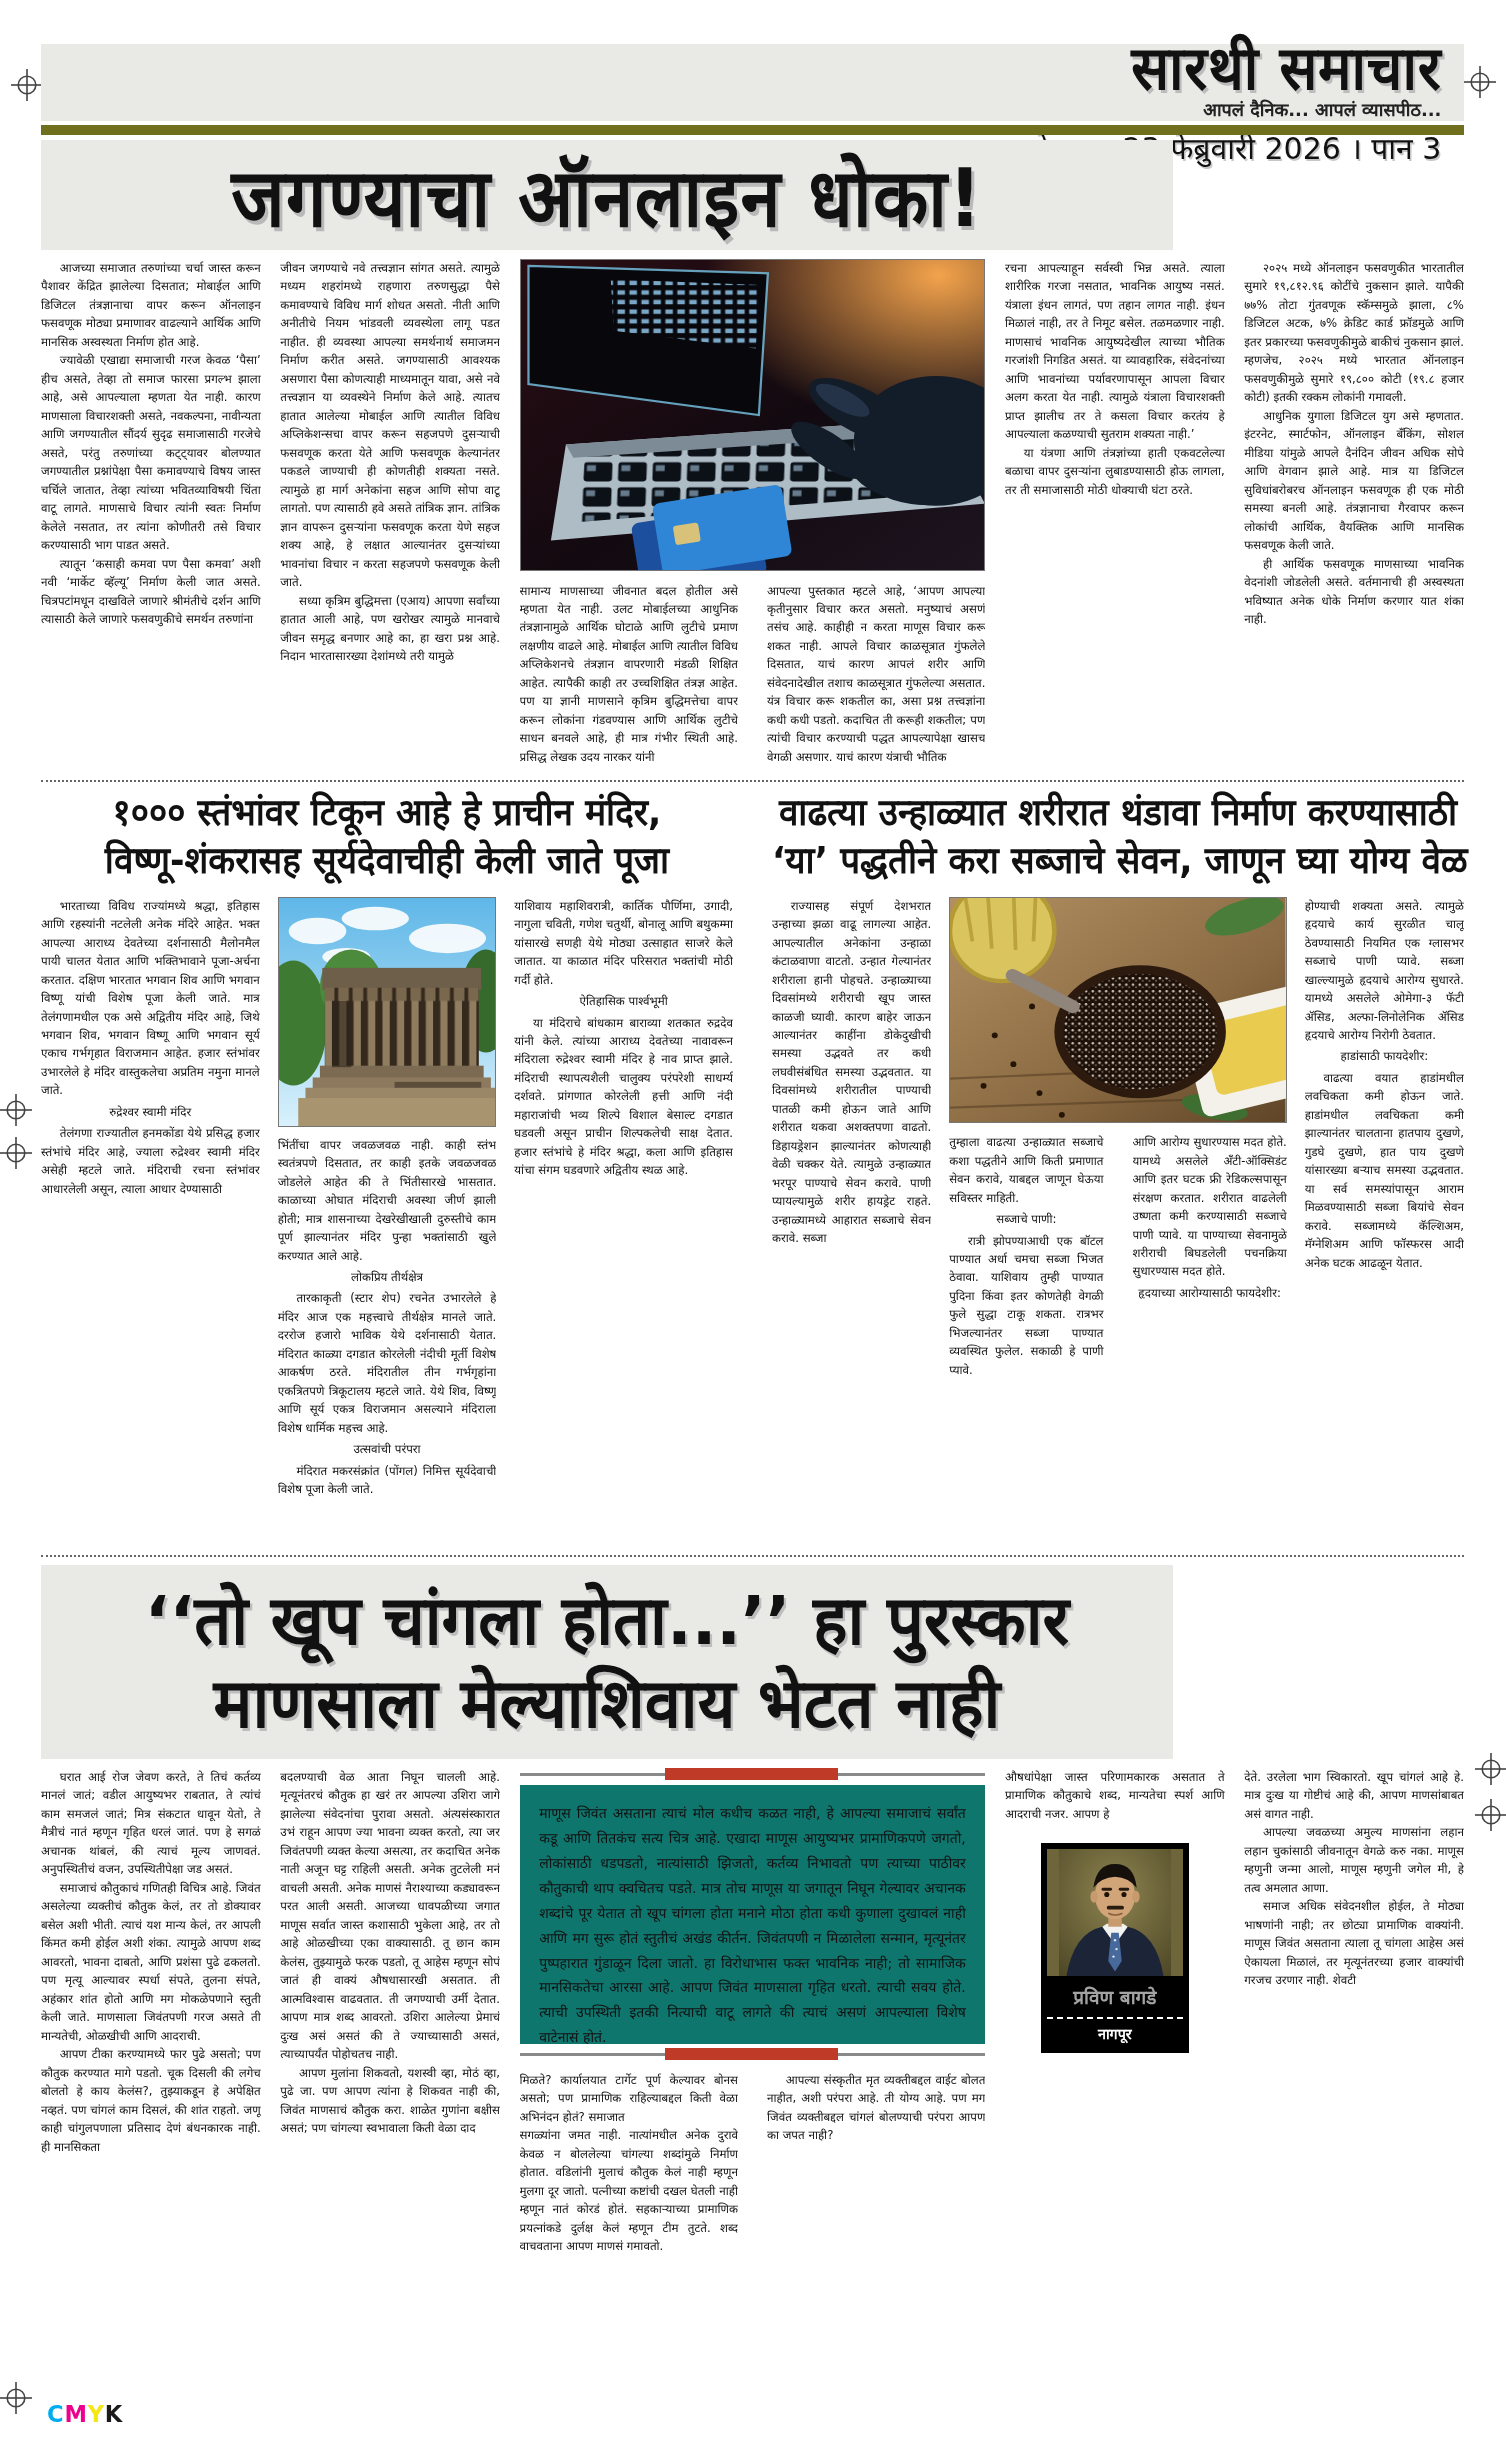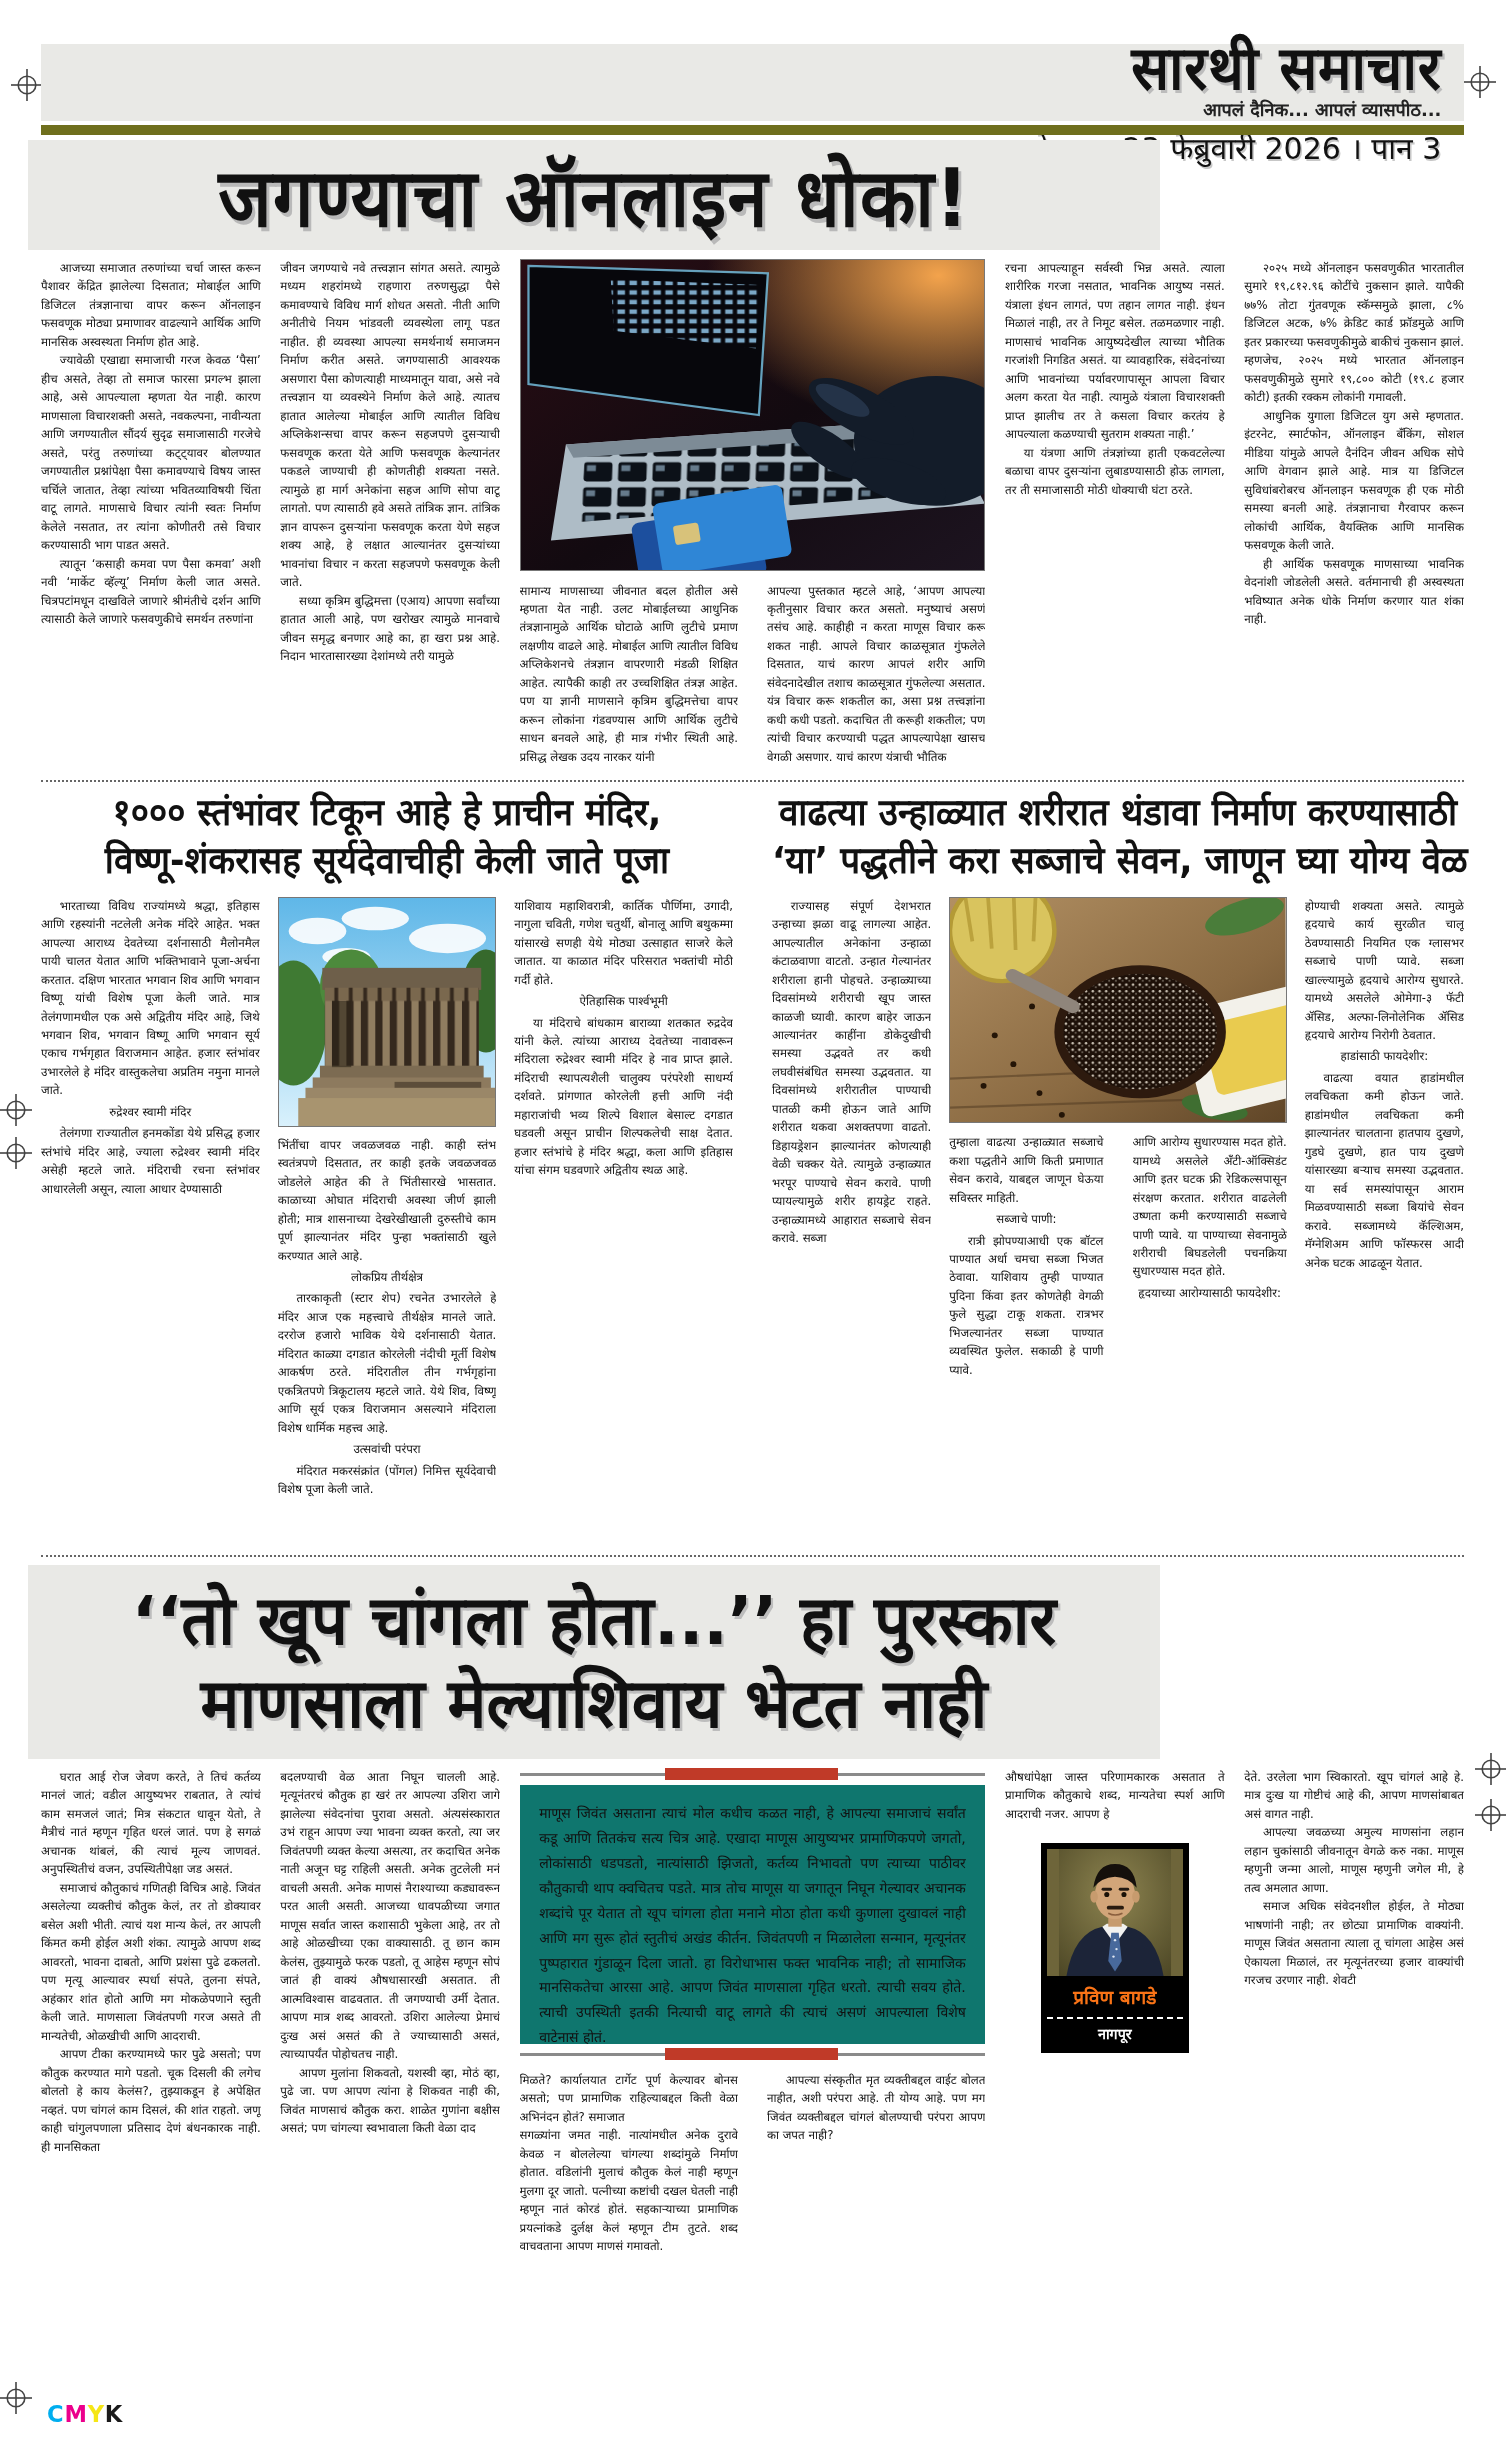--- a/index.html
+++ b/index.html
@@ -12,21 +12,21 @@
   
   .masthead{position:absolute;left:41px;top:44px;width:1423px;height:77px;background:#e9e9e6;
             display:flex;align-items:flex-end;padding:0 22.6px;box-sizing:border-box;flex-direction:column;}
   .mast-title{font-size:56px;font-weight:900;line-height:0.95;letter-spacing:0.8px;
               text-shadow:2.3px 2.3px 0 #bcbcbc;transform:scaleY(1.08);transform-origin:bottom left;}
   .mast-tagline{font-size:18px;font-weight:700;margin:0 0 6px 16.6px;color:#222;}
   .mast-date{margin-left:auto;font-size:30px;font-weight:400;padding-bottom:7.5px;white-space:nowrap;
              text-shadow:1.5px 1.5px 0 #c7c7c7;}
   .olive-bar{position:absolute;left:41px;top:125px;width:1423px;height:9.8px;background:#6f6f1d;}
   
-  .band{position:absolute;left:28px;background:#e9e9e6;display:flex;flex-direction:column;
+  .band{position:absolute;left:41px;background:#e9e9e6;display:flex;flex-direction:column;
         align-items:center;justify-content:center;width:1132px;box-sizing:border-box;}
   .band-h1{top:140px;height:110px;}
   .band-h1 .t{font-size:72px;font-weight:900;letter-spacing:1.5px;transform:scaleY(1.12);
               text-shadow:3px 3px 0 #b9b9b9;}
   .band-h4{top:1565px;height:194px;}
   .band-h4 .t{font-size:65px;font-weight:900;line-height:1.22;transform:scaleY(1.05);
               text-shadow:2.3px 2.3px 0 #bdbdbd;text-align:center;}
   
   .cols{position:absolute;display:flex;gap:19.6px;}
   .col{flex:1 1 0;min-width:0;overflow:hidden;text-align:justify;font-size:11.7px;line-height:1.58;}
@@ -45,21 +45,21 @@
   .half-body{flex:1;display:flex;gap:18px;overflow:hidden;}
   
   .rq-rule{position:relative;height:12px;flex:none;}
   .rq-rule::before{content:"";position:absolute;left:0;right:0;top:4.5px;height:3px;background:#8a8a8a;}
   .rq-rule::after{content:"";position:absolute;left:50%;top:0;width:173px;height:12px;margin-left:-87px;background:#c03a28;}
   .pullbox{flex:none;background:#0f766e;margin:4.5px 0;padding:16.6px 19.6px;font-size:14px;line-height:1.78;
            text-align:justify;font-weight:500;overflow:hidden;height:226px;}
   
   .author{width:136px;margin:19.6px auto 0;background:#000;padding:6px 6px 7.5px;text-align:center;}
   .author svg{display:block;width:100%;height:127px;background:#6e653a;}
-  .author .nm{color:#f97316;font-size:19px;font-weight:900;padding:6px 0 4.5px;border-bottom:2.3px dashed #fff;}
+  .author .nm{color:#a3a3a3;font-size:19px;font-weight:900;padding:6px 0 4.5px;border-bottom:2.3px dashed #fff;}
   .author .ct{color:#fff;font-size:14.3px;font-weight:700;padding-top:4.5px;}
 </style>
 </head>
 <body>
 
 <div class="page">
 
   <div class="cmyk" style="left:47px;top:63px;"><span class="c">C</span><span class="m">M</span><span class="y">Y</span><span class="k">K</span></div>
   <div class="cmyk" style="left:47px;top:2386px;margin-top:15px;"><span class="c">C</span><span class="m">M</span><span class="y">Y</span><span class="k">K</span></div>
 

